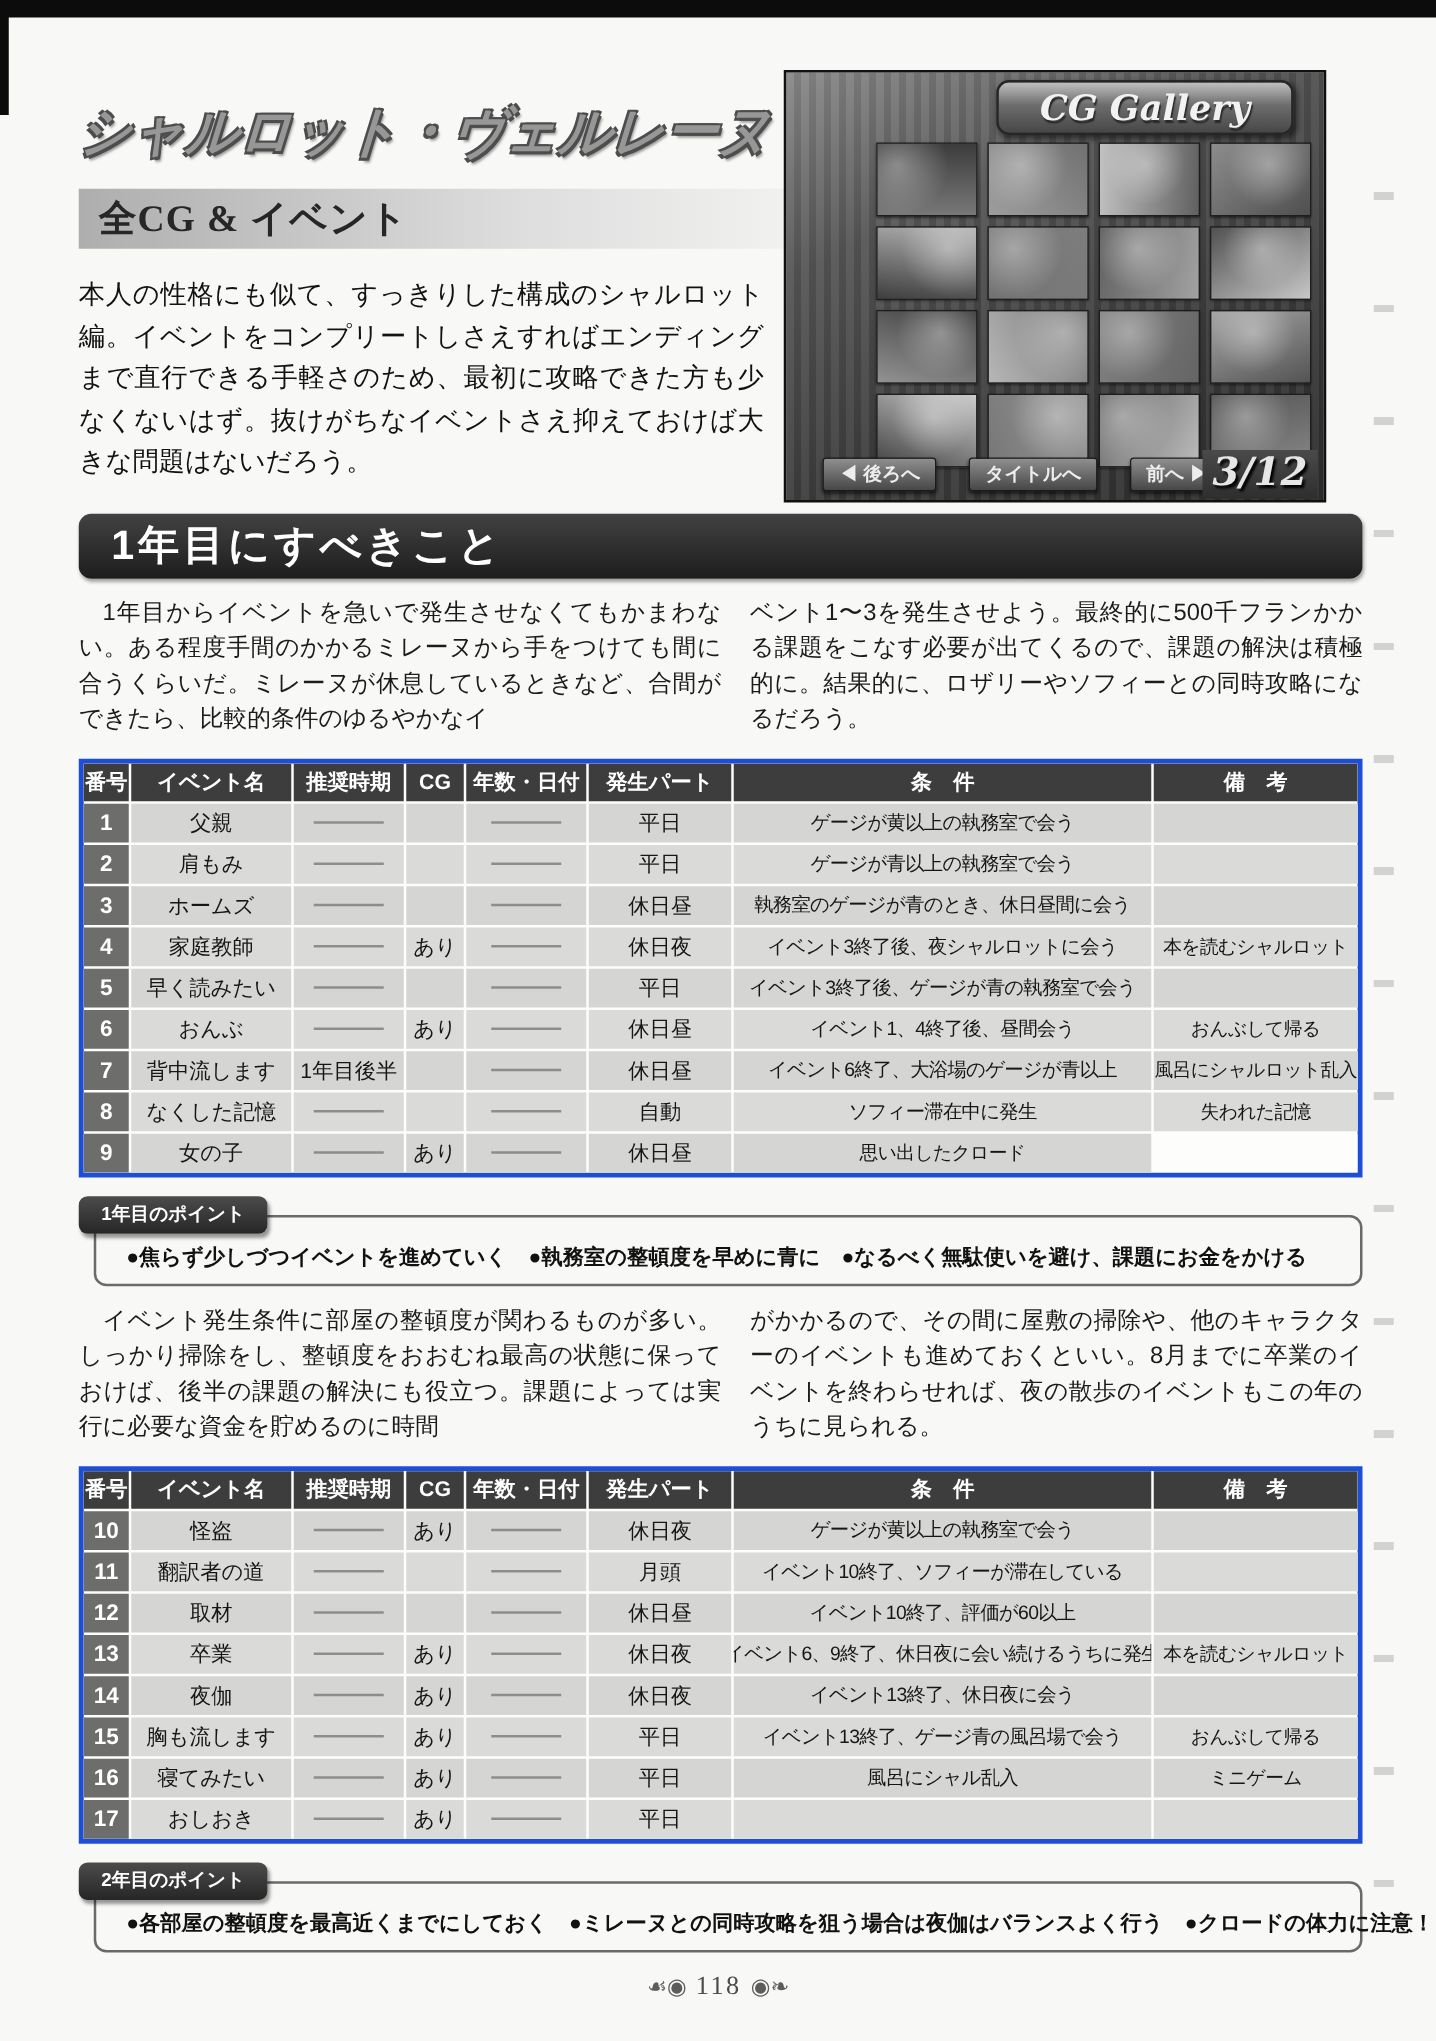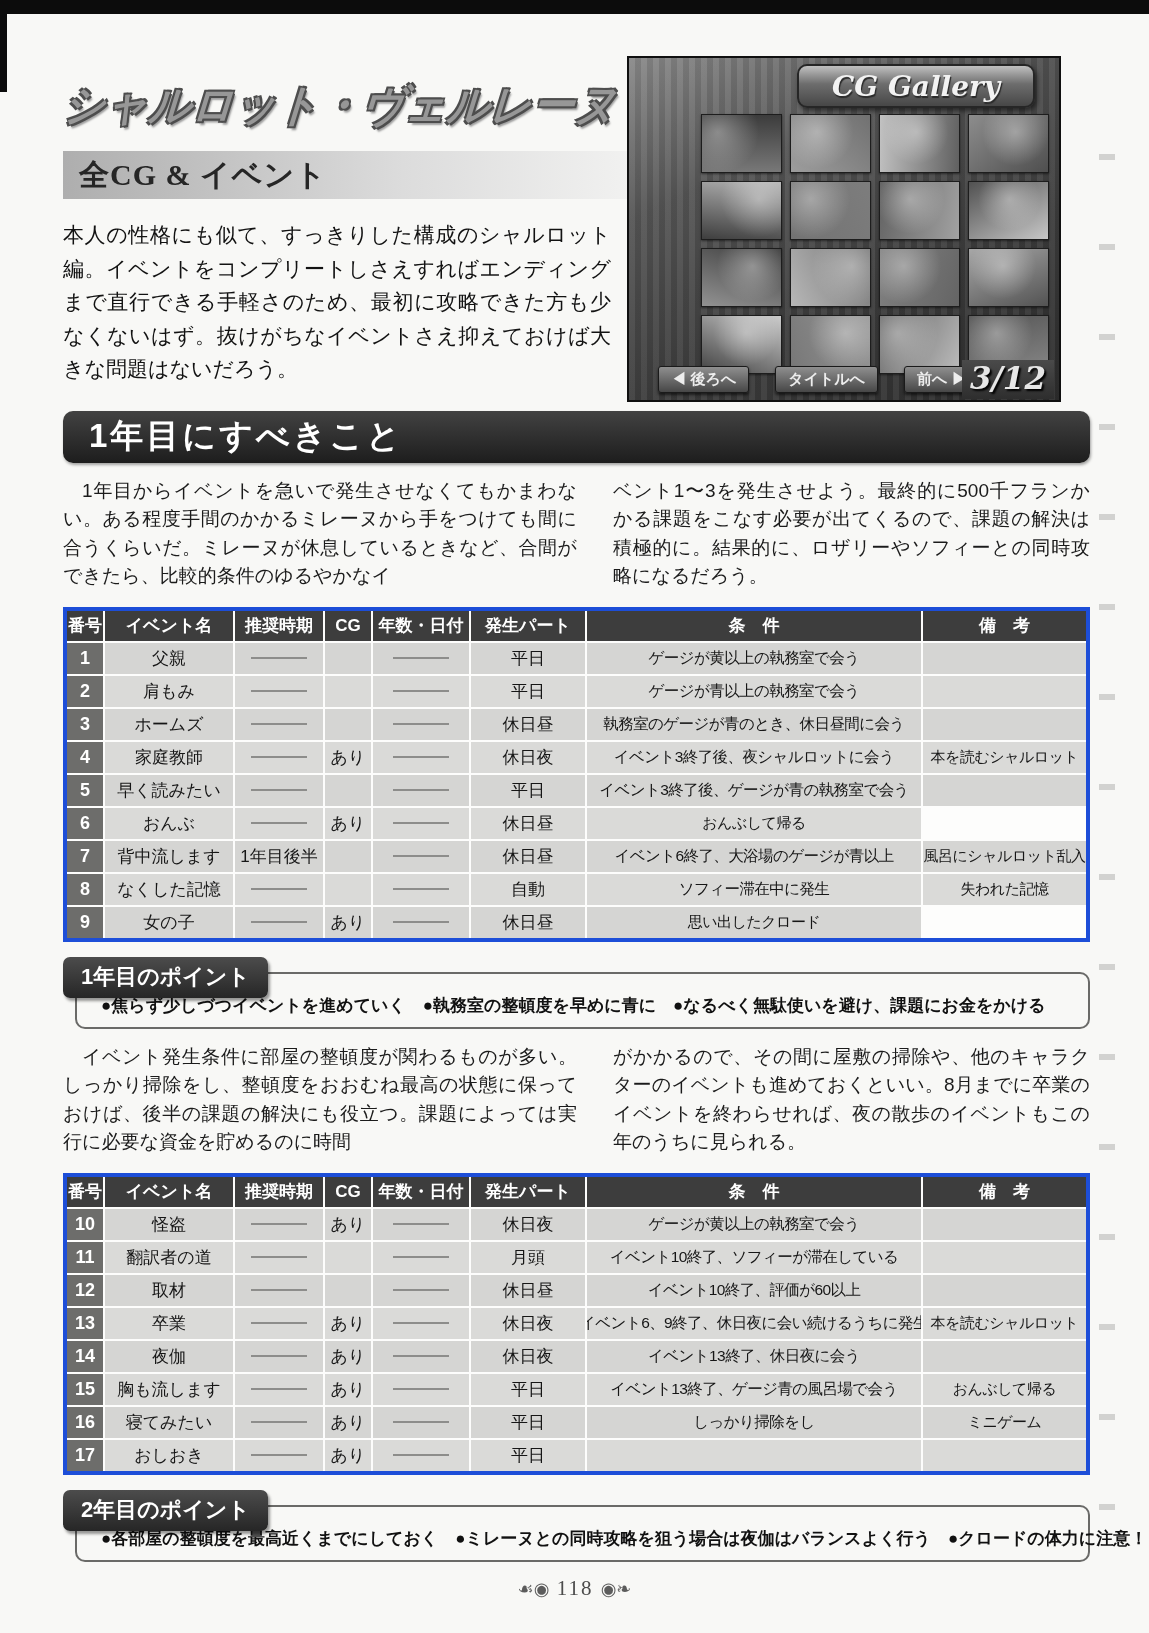--- a/index.html
+++ b/index.html
@@ -46,41 +46,41 @@
     color:#ededed;font-weight:bold;font-size:15px;padding:3px 12px;white-space:nowrap;
     box-shadow:0 2px 3px rgba(0,0,0,.6);cursor:pointer;}
   .gpage{position:absolute;right:5px;bottom:1px;font-family:"DejaVu Serif",serif;font-style:italic;
     font-weight:bold;font-size:31px;color:#e6e6e6;text-shadow:2px 2px 2px #000;
     background:linear-gradient(#4a4a4a,#2e2e2e);padding:0 8px 3px;}
 
   .sec-bar{margin-top:24px;height:52px;border-radius:10px;box-sizing:border-box;
     background:linear-gradient(#424242,#1d1d1d);display:flex;align-items:center;
     color:#ffffff;font-size:33px;font-weight:bold;letter-spacing:3px;padding-left:26px;
     box-shadow:1px 2px 3px rgba(0,0,0,.35);}
-  .cols{display:flex;gap:36px;margin-top:14px;}
+  .cols{display:flex;gap:23px;margin-top:14px;}
   .col{font-size:19px;line-height:1.5;color:#1b1b1b;text-align:justify;}
   .col.first{width:514px;flex:none;text-indent:1em;}
   .col.second{flex:1;}
 
   .gtable{margin-top:16px;border:4px solid #1d4ed8;background:#fdfdfc;padding:0;}
   .trow{display:grid;grid-template-columns:36px 128px 88px 46px 96px 114px 334px 1fr;
     gap:2px;background:#fdfdfc;margin-top:2px;}
   .trow:first-child{margin-top:0;}
   .cell{display:flex;align-items:center;justify-content:center;height:31px;
     background:#d5d5d3;font-size:17px;color:#161616;white-space:nowrap;overflow:hidden;}
   .trow.data:nth-child(odd) .cell{background:#dadad8;}
   .trow.head .cell{background:#3d3d3d;color:#ffffff;font-weight:bold;font-size:17px;height:30px;}
   .cell.num{background:#6d6d6b !important;color:#ffffff;font-weight:bold;font-size:18px;}
   .cell.cond{font-size:15.5px;letter-spacing:-.6px;}
   .cell.note{font-size:15px;letter-spacing:-.5px;}
   .dashline{width:56px;height:2px;background:#8d8d8b;}
 
   .points{position:relative;margin-top:30px;}
   .points-badge{position:absolute;top:-15px;left:0;z-index:2;
-    background:linear-gradient(#4c4c4c,#262626);color:#fff;font-weight:bold;font-size:22px;
+    background:linear-gradient(#4c4c4c,#262626);color:#fff;font-weight:bold;font-size:15px;
     padding:5px 18px 6px;border-radius:7px;box-shadow:2px 3px 3px rgba(0,0,0,.4);}
   .points-box{border:2px solid #6a6a68;border-radius:10px;margin-left:12px;
     padding:20px 14px 10px 24px;font-size:17px;font-weight:bold;color:#111;white-space:nowrap;}
 
   .footer{position:absolute;left:0;top:1576px;width:1149px;text-align:center;
     font-family:"Liberation Serif",serif;font-size:21px;color:#4c4c4c;letter-spacing:2px;}
   .footer .orn{font-size:18px;color:#5c5c5c;letter-spacing:0;}
 </style>
 </head>
 <body>
@@ -219,20 +219,21 @@
         <div class="cell num">6</div>
         <div class="cell name">おんぶ</div>
         <div class="cell period">
           <span class="dashline"></span>
         </div>
         <div class="cell cg">あり</div>
         <div class="cell date">
           <span class="dashline"></span>
         </div>
         <div class="cell part">休日昼</div>
+        <div class="cell cond">イベント1、4終了後、昼間会う</div>
         <div class="cell note">おんぶして帰る</div>
       </div>
       <div class="trow data">
         <div class="cell num">7</div>
         <div class="cell name">背中流します</div>
         <div class="cell period">1年目後半</div>
         <div class="cell cg"></div>
         <div class="cell date">
           <span class="dashline"></span>
         </div>
@@ -376,21 +377,21 @@
         <div class="cell num">16</div>
         <div class="cell name">寝てみたい</div>
         <div class="cell period">
           <span class="dashline"></span>
         </div>
         <div class="cell cg">あり</div>
         <div class="cell date">
           <span class="dashline"></span>
         </div>
         <div class="cell part">平日</div>
-        <div class="cell cond">しっかり掃除をし</div>
+        <div class="cell cond">風呂にシャル乱入</div>
         <div class="cell note">ミニゲーム</div>
       </div>
       <div class="trow data">
         <div class="cell num">17</div>
         <div class="cell name">おしおき</div>
         <div class="cell period">
           <span class="dashline"></span>
         </div>
         <div class="cell cg">あり</div>
         <div class="cell date">

